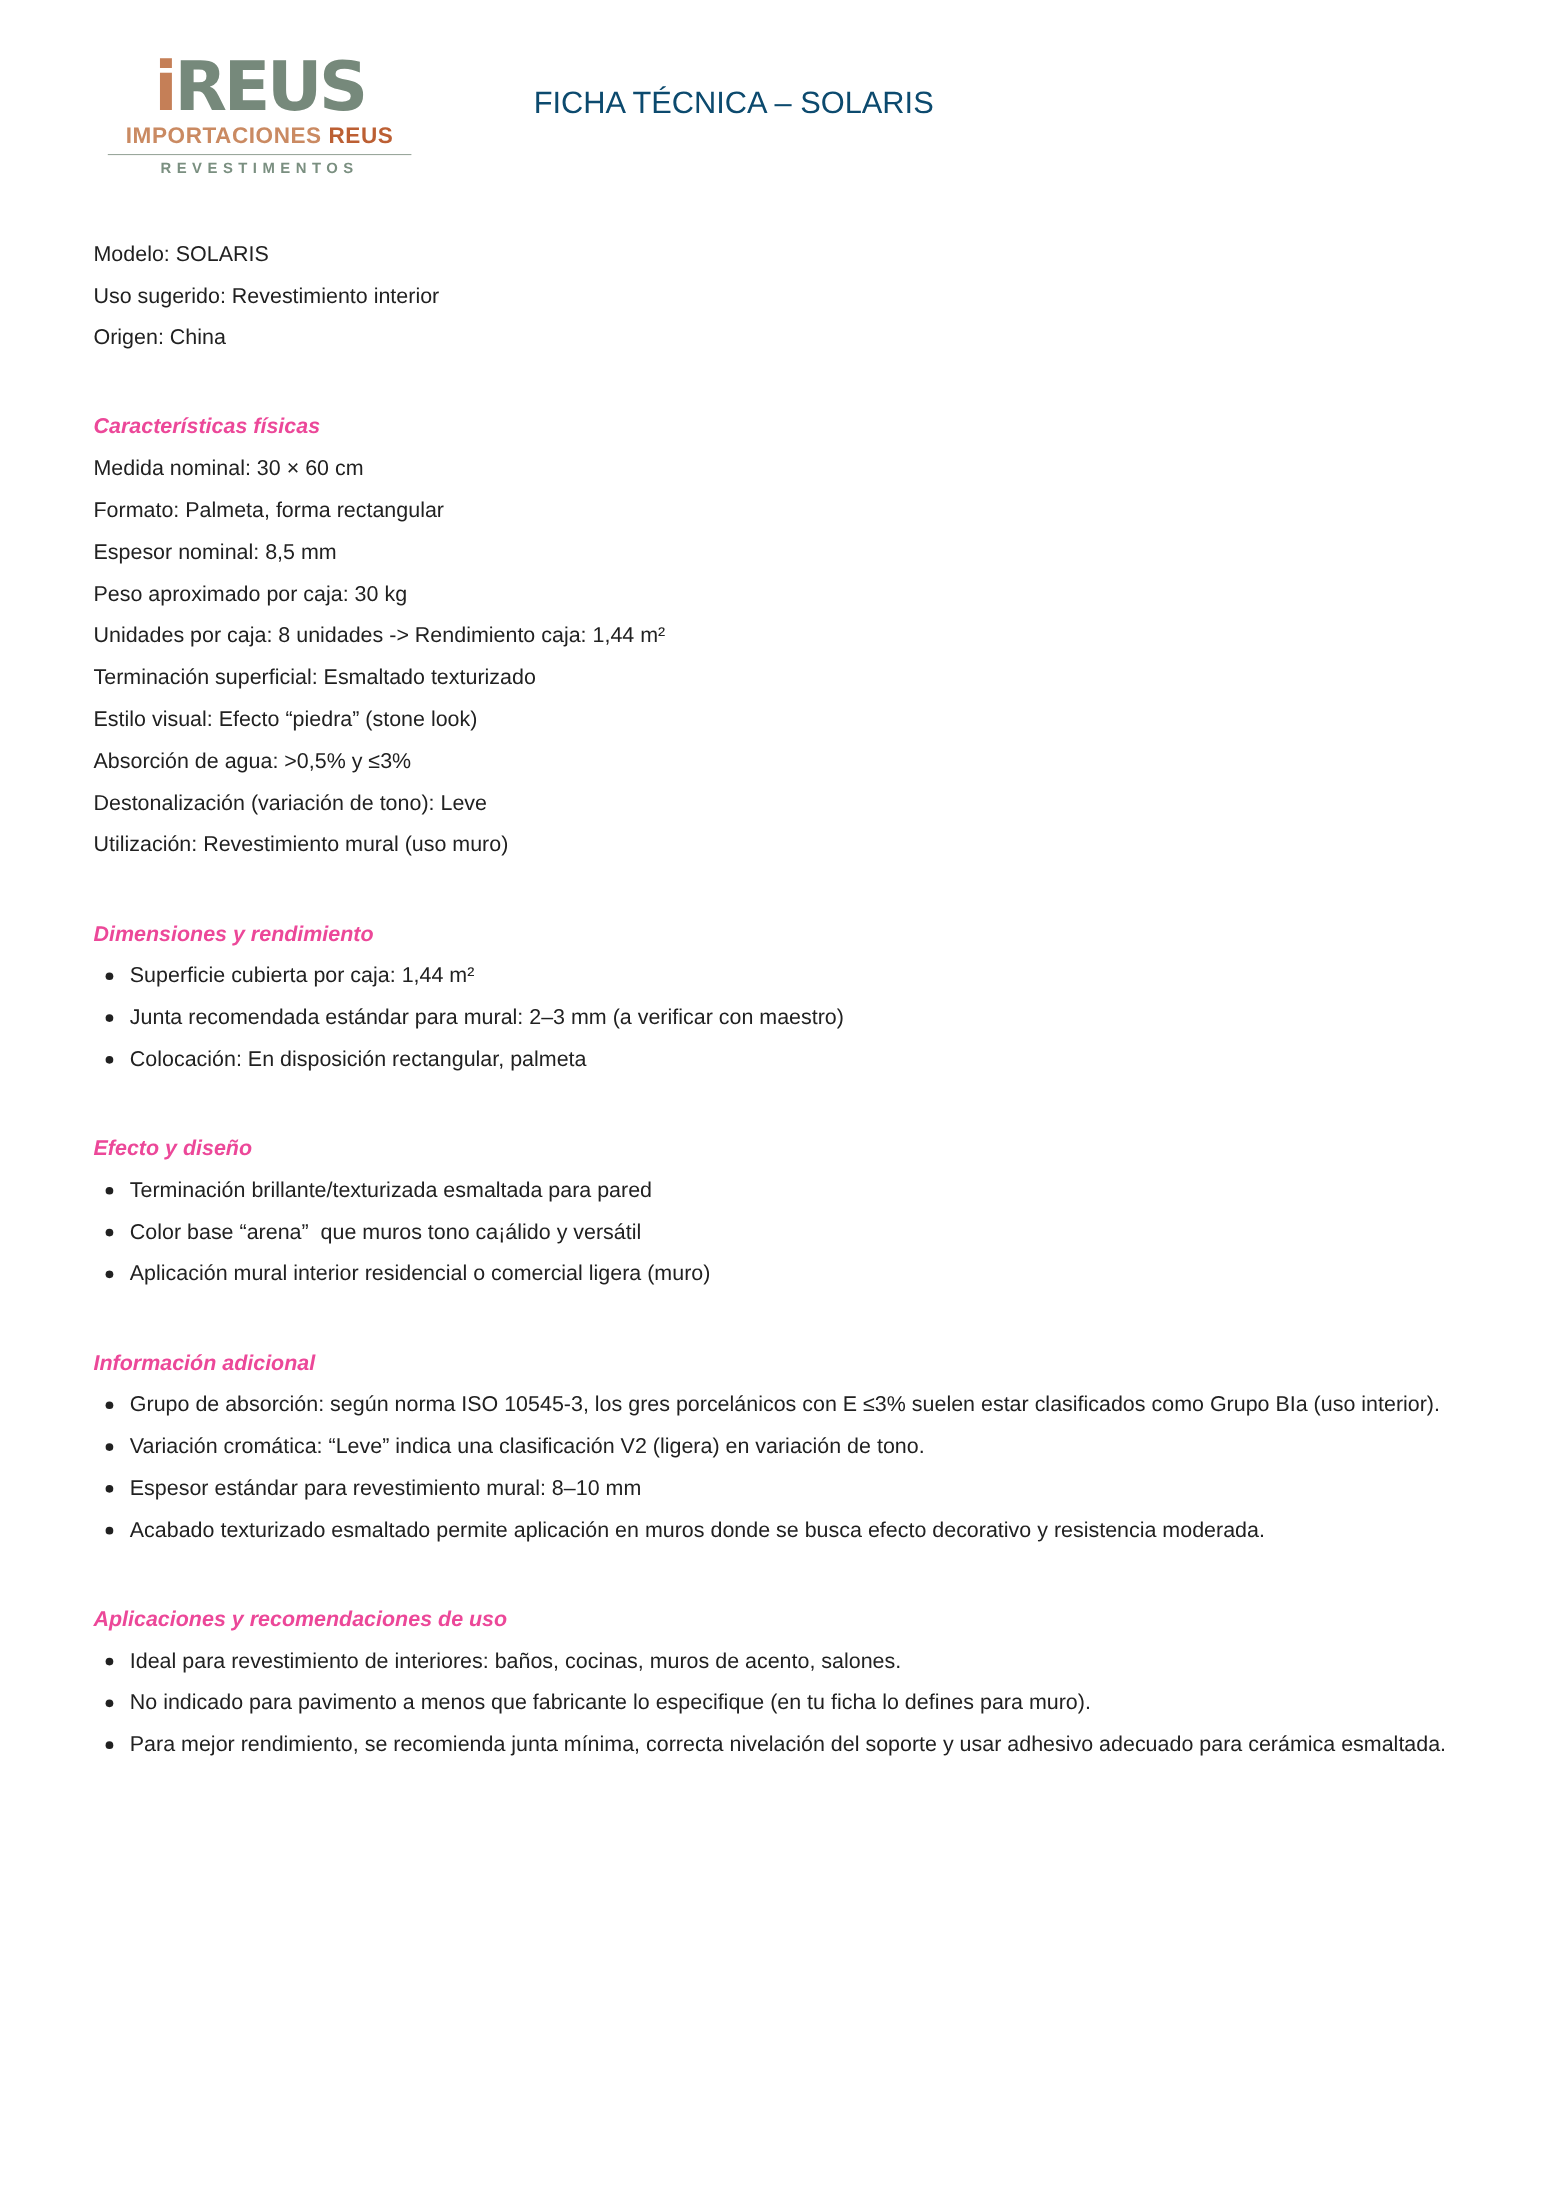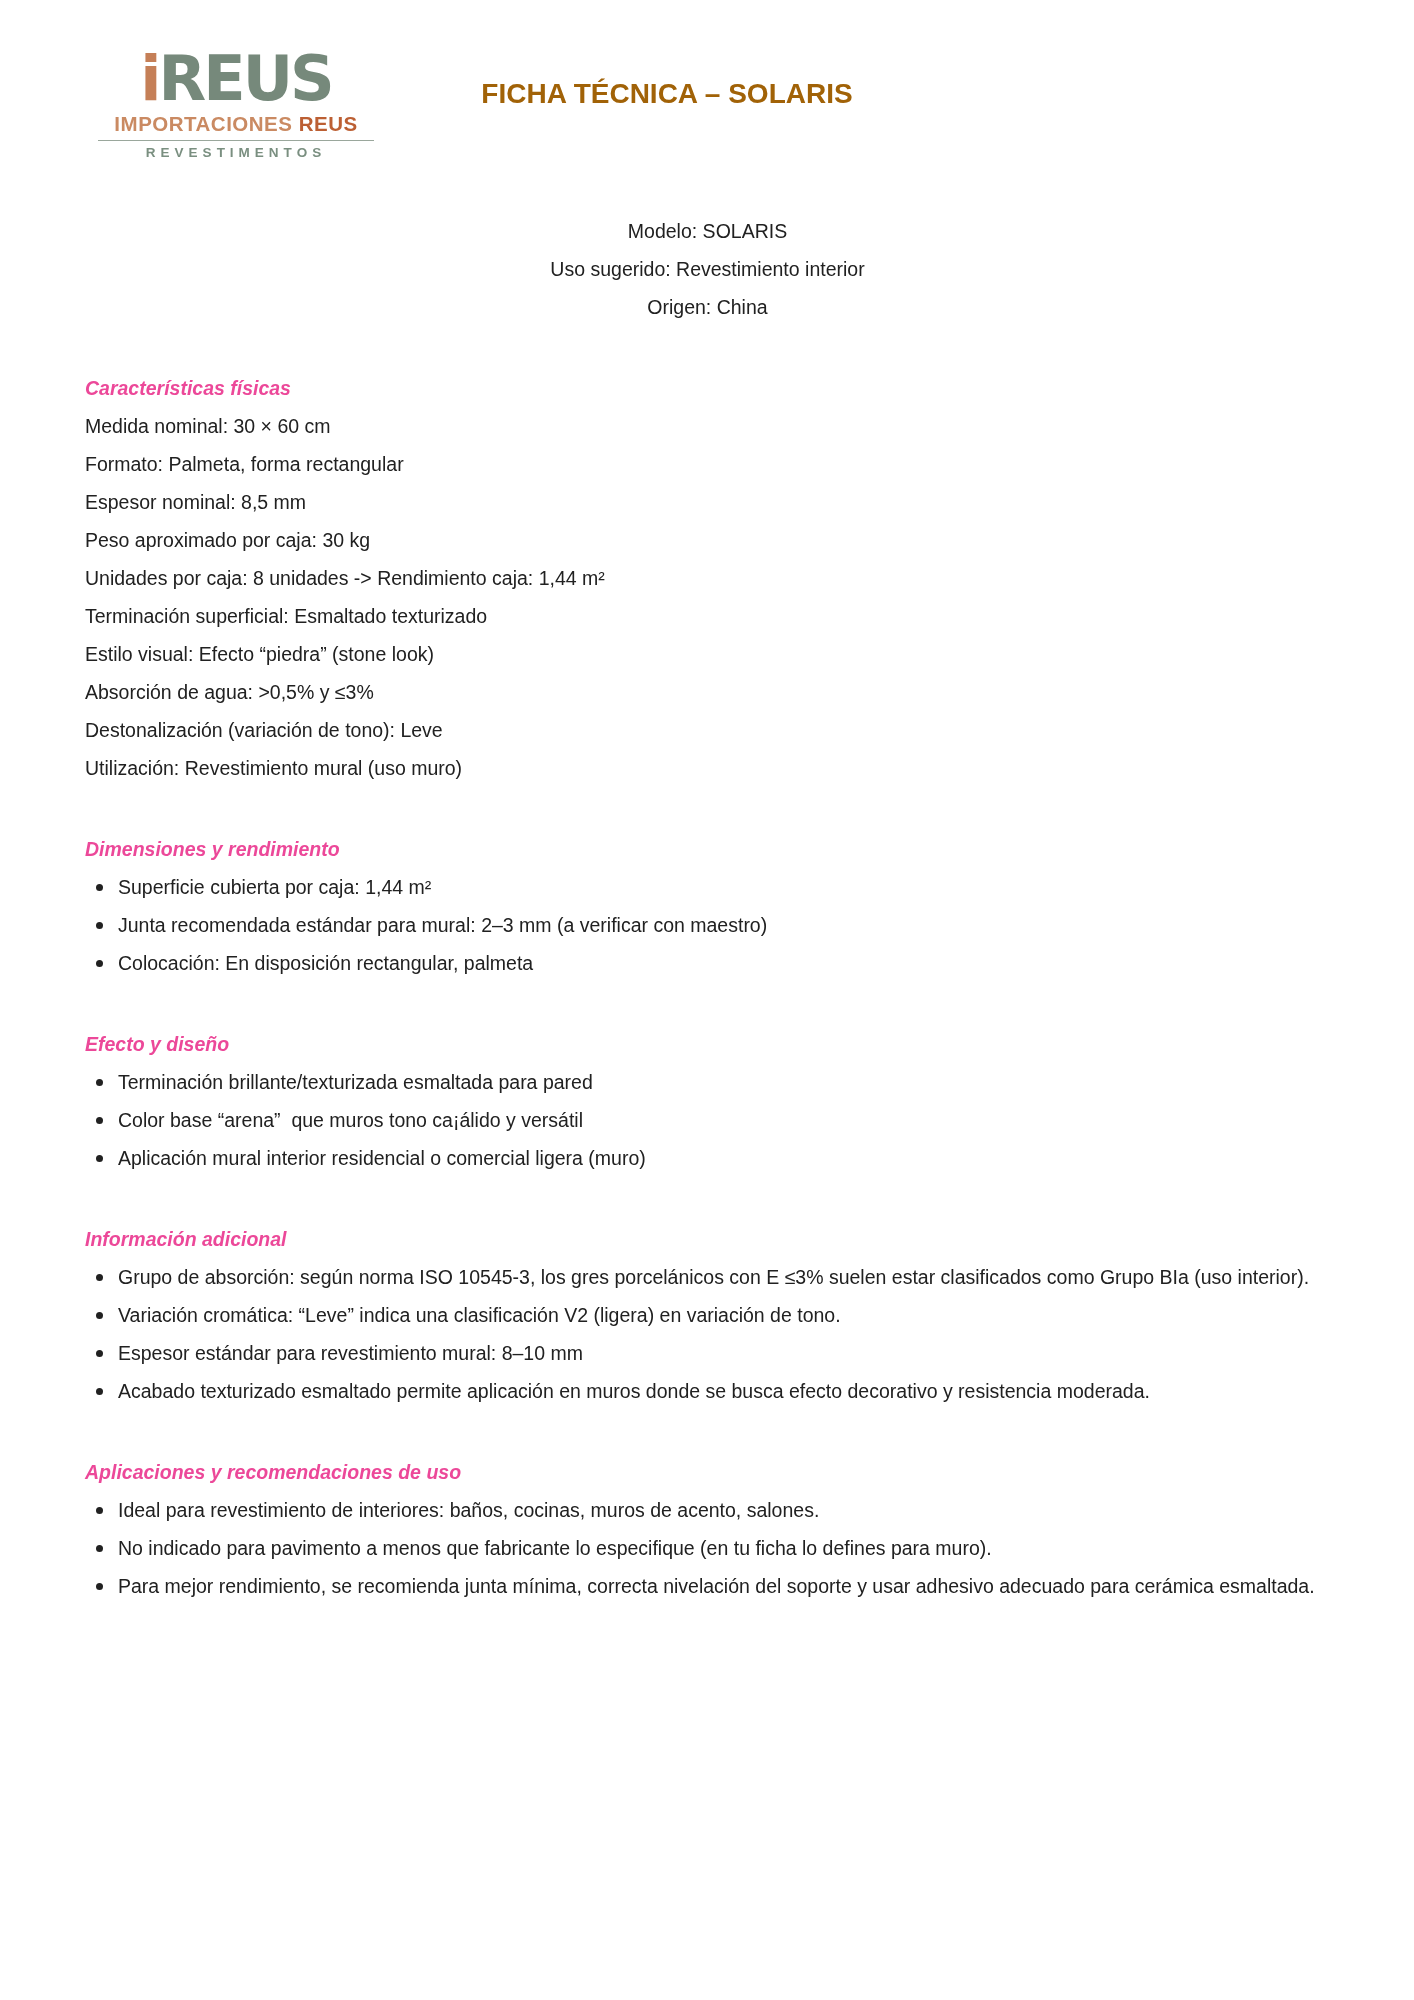--- a/index.html
+++ b/index.html
@@ -61,31 +61,30 @@
     letter-spacing: 5px;
     color: #7a8f80;
     text-align: center;
   }
   .doc-title {
     position: absolute;
     left: 667px;
     top: 78px;
     transform: translateX(-50%);
     font-size: 28px;
-    font-weight: bold;
-    color: #a16207;
+    font-weight: normal;
+    color: #0c4a6e;
     white-space: nowrap;
   }
   
   .content {
     padding: 0 84px 0 85px;
   }
   .intro {
     margin-top: 40px;
-    text-align: center;
   }
   .text-line {
     font-size: 19.5px;
     line-height: 38px;
     white-space: pre-wrap;
   }
   .section-heading {
     margin-top: 43px;
     font-size: 19.5px;
     line-height: 38px;

